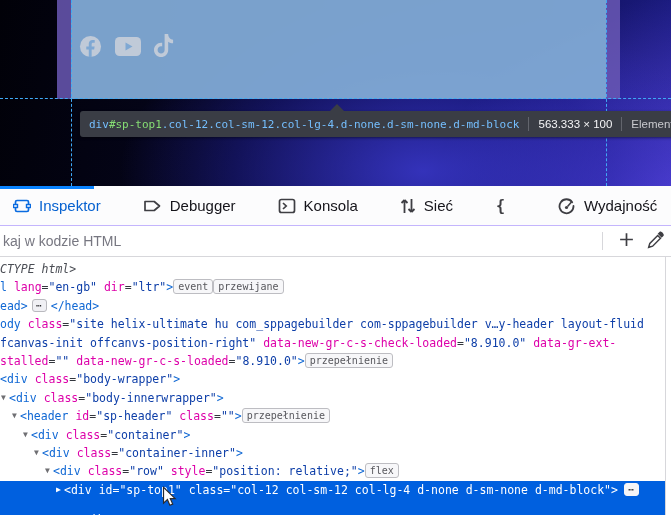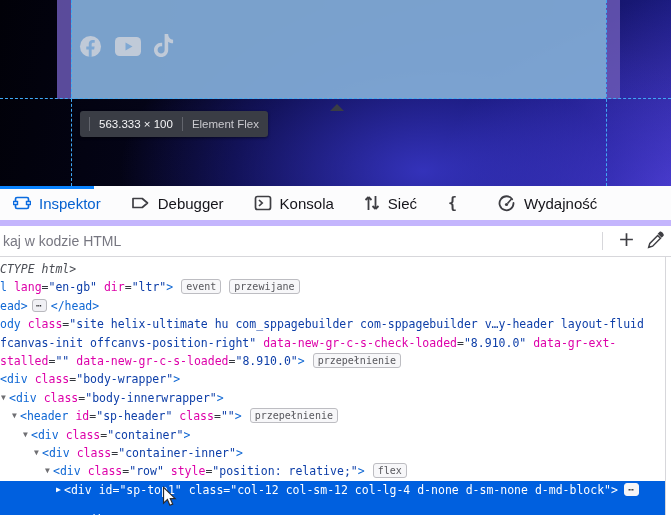--- a/index.html
+++ b/index.html
@@ -38,22 +38,22 @@
     border-left:7px solid transparent; border-right:7px solid transparent;
     border-bottom:7px solid #3a3d45;
   }
   .infobar .sep{ width:1px; height:14px; background:#62656d; }
   .ib-tag{ color:#75bfff; } .ib-id{ color:#86de74; } .ib-cls{ color:#75bfff; }
   .ib-dims{ color:#f5f5f7; font-family:"Liberation Sans",sans-serif; font-size:11.5px; }
   .ib-flex{ color:#c9c9ce; font-family:"Liberation Sans",sans-serif; font-size:11.5px; }
   
   .devtools{ position:absolute; top:186px; left:0; width:671px; height:330px; background:#fff; }
   .tabbar{
-    position:relative; height:40px; background:#fcfcfd; border-bottom:6px solid #c4b5fd;
-    display:flex; align-items:center; gap:4px; overflow:hidden; white-space:nowrap;
+    position:relative; height:40px; background:#fcfcfd; border-bottom:1px solid #c4b5fd;
+    display:flex; align-items:center; gap:16px; overflow:hidden; white-space:nowrap;
   }
   .active-line{ position:absolute; top:0; left:0; width:94px; height:2.5px; background:#0a84ff; }
   .tab{ display:flex; align-items:center; gap:8px; padding:0 13px; height:100%; cursor:default;
         font-size:15px; color:#15141a; flex:0 0 auto; }
   .tab:first-child{ padding-left:3px; }
   .tab.active{ color:#0561d0; }
   .tab .ticon{ display:flex; align-items:center; }
   .searchbar{
     height:31px; border-bottom:1px solid #d7d7db; display:flex; align-items:center; background:#fff;
   }
@@ -73,21 +73,21 @@
   .markup-inner{ position:absolute; top:0; left:0; width:665px; height:100%; padding-top:3px; }
   .panel-split{ position:absolute; top:0; left:665px; width:1px; height:100%; background:#d7d7db; }
   .mline{ position:relative; height:18.4px; line-height:18.4px; white-space:nowrap; }
   .mline.sel{ background:#0060df; }
   .mexp{ position:absolute; top:0; width:11px; color:#6f6f73; font-size:8px; text-align:center; }
   .mline.sel .mexp{ color:#fff; }
   .tok-tag{ color:#1068d4; } .tok-attr{ color:#dd00a9; } .tok-val{ color:#0d3ea8; }
   .tok-plain{ color:#33363d; } .tok-doctype{ color:#4a4d54; font-style:italic; }
   .mline.sel .tok-tag,.mline.sel .tok-attr,.mline.sel .tok-val,.mline.sel .tok-plain{ color:#fff; }
   .badge{
-    display:inline-block; margin-left:8px; padding:0 4px; border:1px solid #bdbdc2;
+    display:inline-block; padding:0 4px; border:1px solid #bdbdc2;
     border-radius:3px; background:#f7f7f9; color:#58585d; font-size:10px; line-height:13px;
     vertical-align:1px;
   }
   .dotsbox{
     display:inline-block; margin-left:5px; padding:0 3px; border:1px solid #b9b9be;
     border-radius:3px; background:#f0f0f4; color:#2a2a2e; font-size:10px; line-height:11px;
     letter-spacing:1px; vertical-align:1px;
   }
   .mline.sel .dotsbox{ background:#f5f5f7; border-color:#f5f5f7; color:#17171b; margin-left:6px; }
   .dotsbox.inline{ margin:0 4px; }
@@ -121,20 +121,21 @@
             <path d="M14.2 0h-3.6v15.9c0 2-1.6 3.6-3.5 3.6s-3.5-1.6-3.5-3.6 1.6-3.6 3.5-3.6c.4 0 .7.1 1.1.2V8.8c-.4-.1-.7-.1-1.1-.1C3.2 8.7 0 12 0 15.9 0 19.9 3.2 23 7.1 23s7.1-3.2 7.1-7.1V7.7c1.4 1 3.1 1.6 4.9 1.6V5.7c-2.7-.1-4.9-2.6-4.9-5.7z" fill="#c9cfd9" opacity=".88"></path>
           </svg>
       </span>
     </div>
 
     <div class="guide-h"></div>
     <div class="guide-v left"></div>
     <div class="guide-v right"></div>
 
     <div class="infobar">
+      <span><span class="ib-tag">div</span><span class="ib-id">#sp-top1</span><span class="ib-cls">.col-12.col-sm-12.col-lg-4.d-none.d-sm-none.d-md-block</span></span>
       <span class="sep"></span>
       <span class="ib-dims">563.333 × 100</span>
       <span class="sep"></span>
       <span class="ib-flex">Element Flex</span>
     </div>
   </div>
 
   <div class="devtools">
     <div class="tabbar" id="tabbar">
       <div class="active-line"></div>

